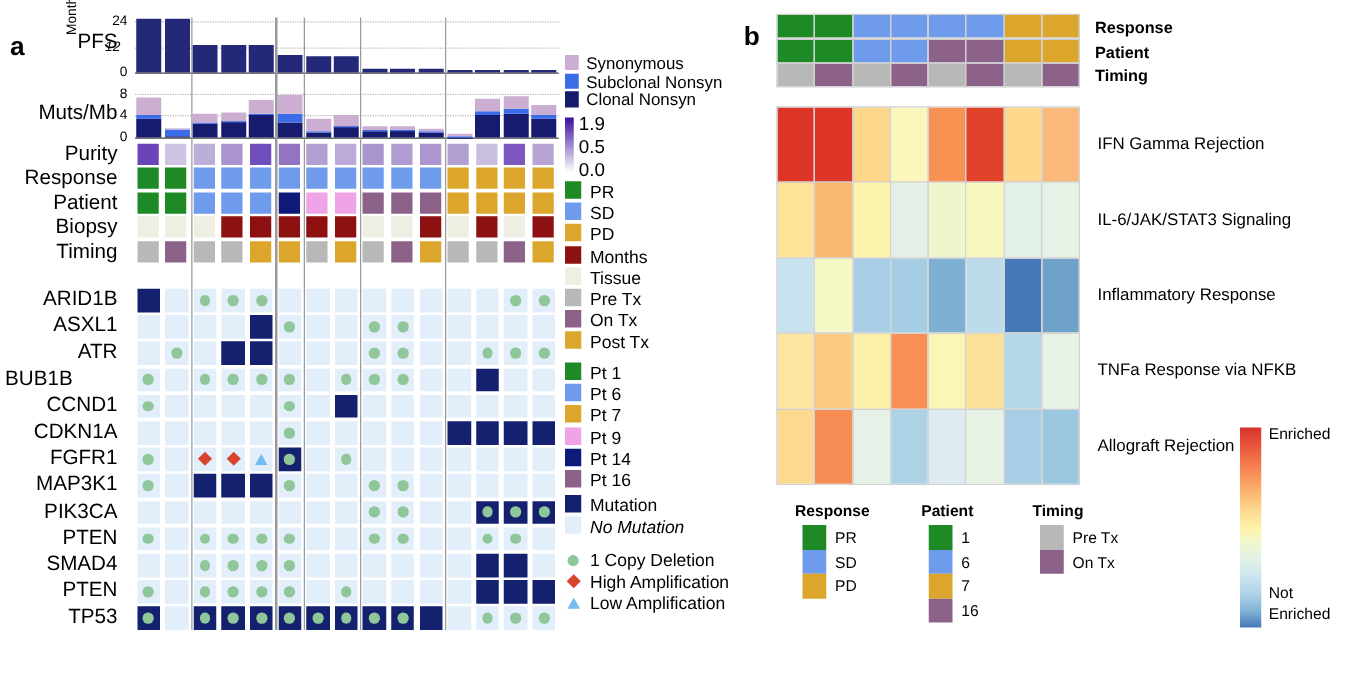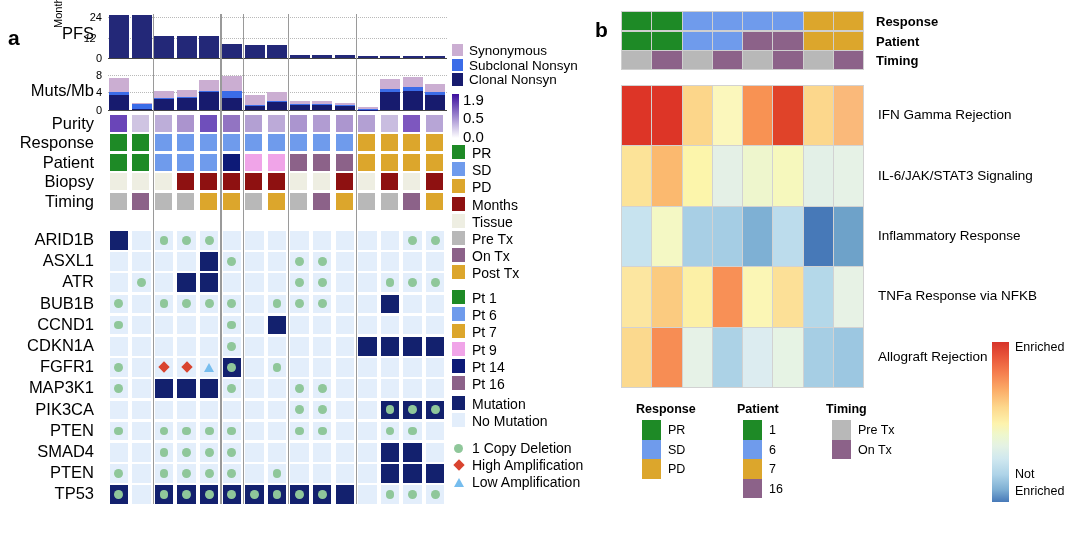--- a/index.html
+++ b/index.html
@@ -242,21 +242,21 @@
       <div class="cell" style="left:312.9px;top:273.4px;width:18.5px;height:18.5px;background:#e3eefb;"></div>
       <div class="cell" style="left:317.75px;top:278.25px;width:8.8px;height:8.8px;border-radius:50%;background:#8fc79a;"></div>
       <div class="cell" style="left:335.5px;top:273.4px;width:18.5px;height:18.5px;background:#e3eefb;"></div>
       <div class="cell" style="left:358.1px;top:273.4px;width:18.5px;height:18.5px;background:#e3eefb;"></div>
       <div class="cell" style="left:380.70000000000005px;top:273.4px;width:18.5px;height:18.5px;background:#e3eefb;"></div>
       <div class="cell" style="left:385.55000000000007px;top:278.25px;width:8.8px;height:8.8px;border-radius:50%;background:#8fc79a;"></div>
       <div class="cell" style="left:403.3px;top:273.4px;width:18.5px;height:18.5px;background:#e3eefb;"></div>
       <div class="cell" style="left:408.15000000000003px;top:278.25px;width:8.8px;height:8.8px;border-radius:50%;background:#8fc79a;"></div>
       <div class="cell" style="left:425.90000000000003px;top:273.4px;width:18.5px;height:18.5px;background:#e3eefb;"></div>
       <div class="cell" style="left:430.75000000000006px;top:278.25px;width:8.8px;height:8.8px;border-radius:50%;background:#8fc79a;"></div>
-      <div class="rowlab" style="left:4px;top:293.6px;width:90px;text-align:right;">BUB1B</div>
+      <div class="rowlab" style="left:4px;top:293.6px;width:90px;text-align:left;">BUB1B</div>
       <div class="cell" style="left:109.5px;top:294.6px;width:18.5px;height:18.5px;background:#e3eefb;"></div>
       <div class="cell" style="left:114.35px;top:299.45000000000005px;width:8.8px;height:8.8px;border-radius:50%;background:#8fc79a;"></div>
       <div class="cell" style="left:132.1px;top:294.6px;width:18.5px;height:18.5px;background:#e3eefb;"></div>
       <div class="cell" style="left:154.7px;top:294.6px;width:18.5px;height:18.5px;background:#e3eefb;"></div>
       <div class="cell" style="left:159.54999999999998px;top:299.45000000000005px;width:8.8px;height:8.8px;border-radius:50%;background:#8fc79a;"></div>
       <div class="cell" style="left:177.3px;top:294.6px;width:18.5px;height:18.5px;background:#e3eefb;"></div>
       <div class="cell" style="left:182.15px;top:299.45000000000005px;width:8.8px;height:8.8px;border-radius:50%;background:#8fc79a;"></div>
       <div class="cell" style="left:199.9px;top:294.6px;width:18.5px;height:18.5px;background:#e3eefb;"></div>
       <div class="cell" style="left:204.75px;top:299.45000000000005px;width:8.8px;height:8.8px;border-radius:50%;background:#8fc79a;"></div>
       <div class="cell" style="left:222.5px;top:294.6px;width:18.5px;height:18.5px;background:#e3eefb;"></div>
@@ -505,21 +505,21 @@
       <div class="legtxt" style="left:472px;top:324.4px;font-size:14px;">Pt 7</div>
       <div class="legsw" style="left:452px;top:341.6px;width:13px;height:14px;background:#f0a4e8;"></div>
       <div class="legtxt" style="left:472px;top:341.6px;font-size:14px;">Pt 9</div>
       <div class="legsw" style="left:452px;top:358.8px;width:13px;height:14px;background:#0d1a77;"></div>
       <div class="legtxt" style="left:472px;top:358.8px;font-size:14px;">Pt 14</div>
       <div class="legsw" style="left:452px;top:376px;width:13px;height:14px;background:#8c6289;"></div>
       <div class="legtxt" style="left:472px;top:376px;font-size:14px;">Pt 16</div>
       <div class="legsw" style="left:452px;top:396px;width:13px;height:14px;background:#13216e;"></div>
       <div class="legtxt" style="left:472px;top:396px;font-size:14px;">Mutation</div>
       <div class="legsw" style="left:452px;top:413.2px;width:13px;height:14px;background:#e3eefb;"></div>
-      <div class="legtxt" style="left:472px;top:413.2px;font-size:14px;">No Mutation</div>
+      <div class="legtxt" style="left:472px;top:413.2px;font-size:14px;font-style:italic;">No Mutation</div>
       <div class="legsw" style="left:454px;top:444px;width:9px;height:9px;border-radius:50%;background:#8fc79a;"></div>
       <div class="legtxt" style="left:472px;top:440px;font-size:14px;">1 Copy Deletion</div>
       <div class="legsw" style="left:454.5px;top:461.2px;width:8px;height:8px;background:#d9442f;transform:rotate(45deg);"></div>
       <div class="legtxt" style="left:472px;top:457.2px;font-size:14px;">High Amplification</div>
       <div class="legsw" style="left:453.5px;top:477.9px;width:0;height:0;border-left:5.5px solid transparent;border-right:5.5px solid transparent;border-bottom:9.5px solid #76bdee;"></div>
       <div class="legtxt" style="left:472px;top:474.4px;font-size:14px;">Low Amplification</div>
     </div>
 
   <div class="panel-letter" style="left:595px;top:18px;">b</div>
 

